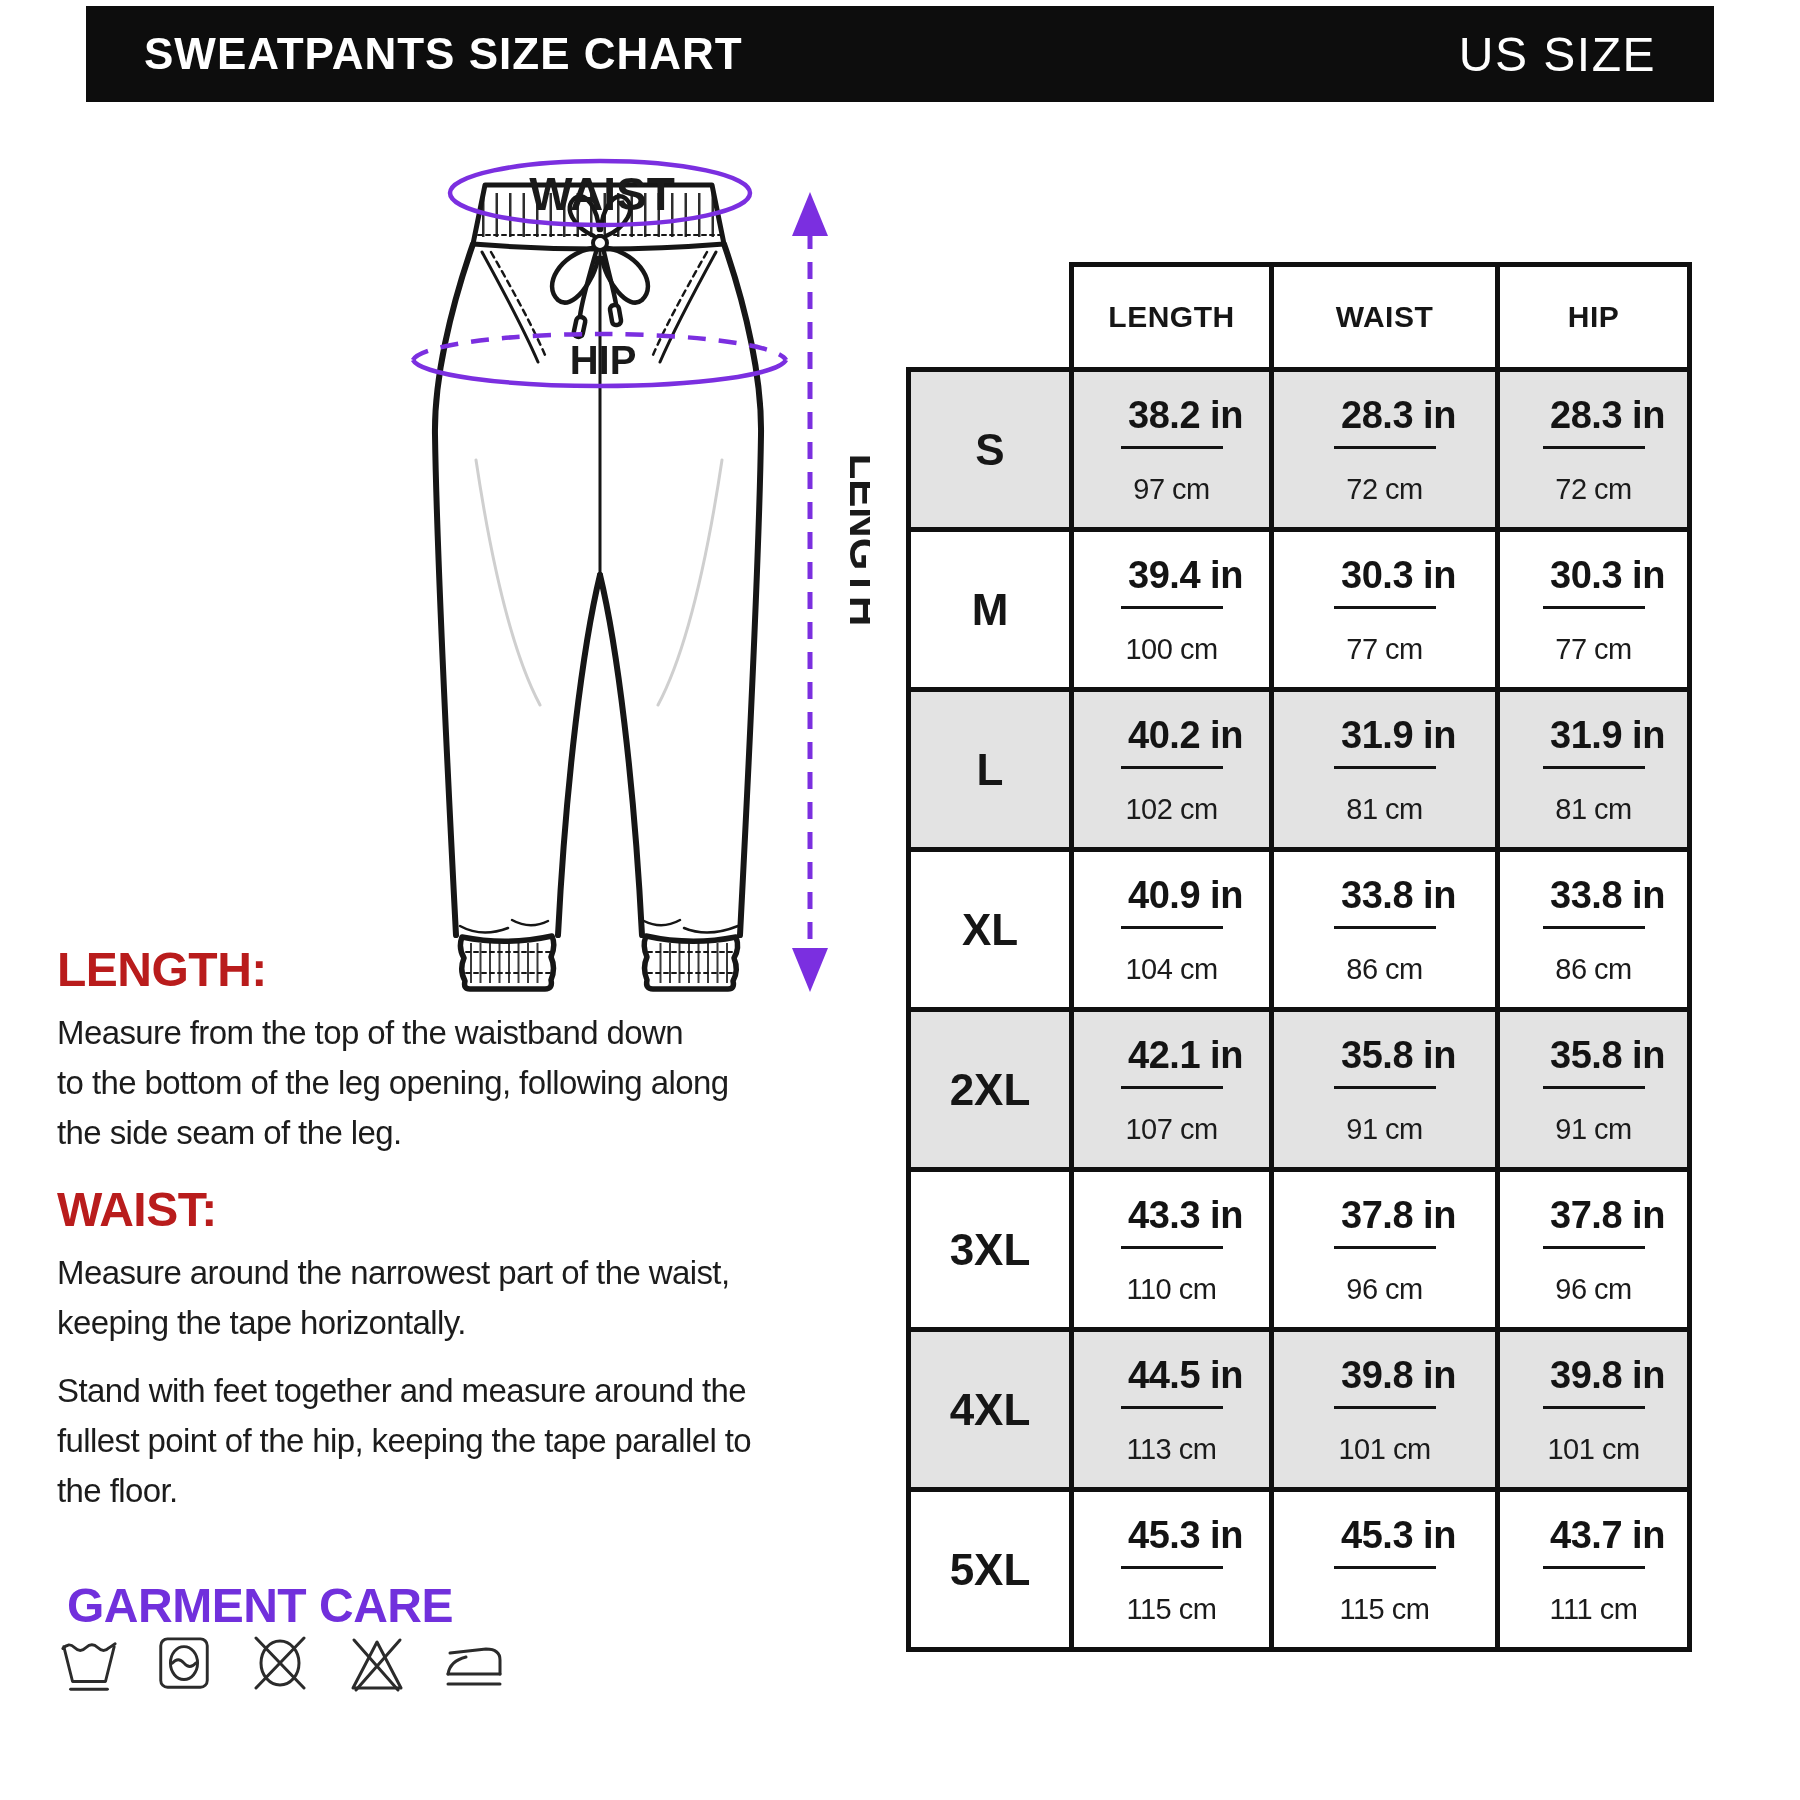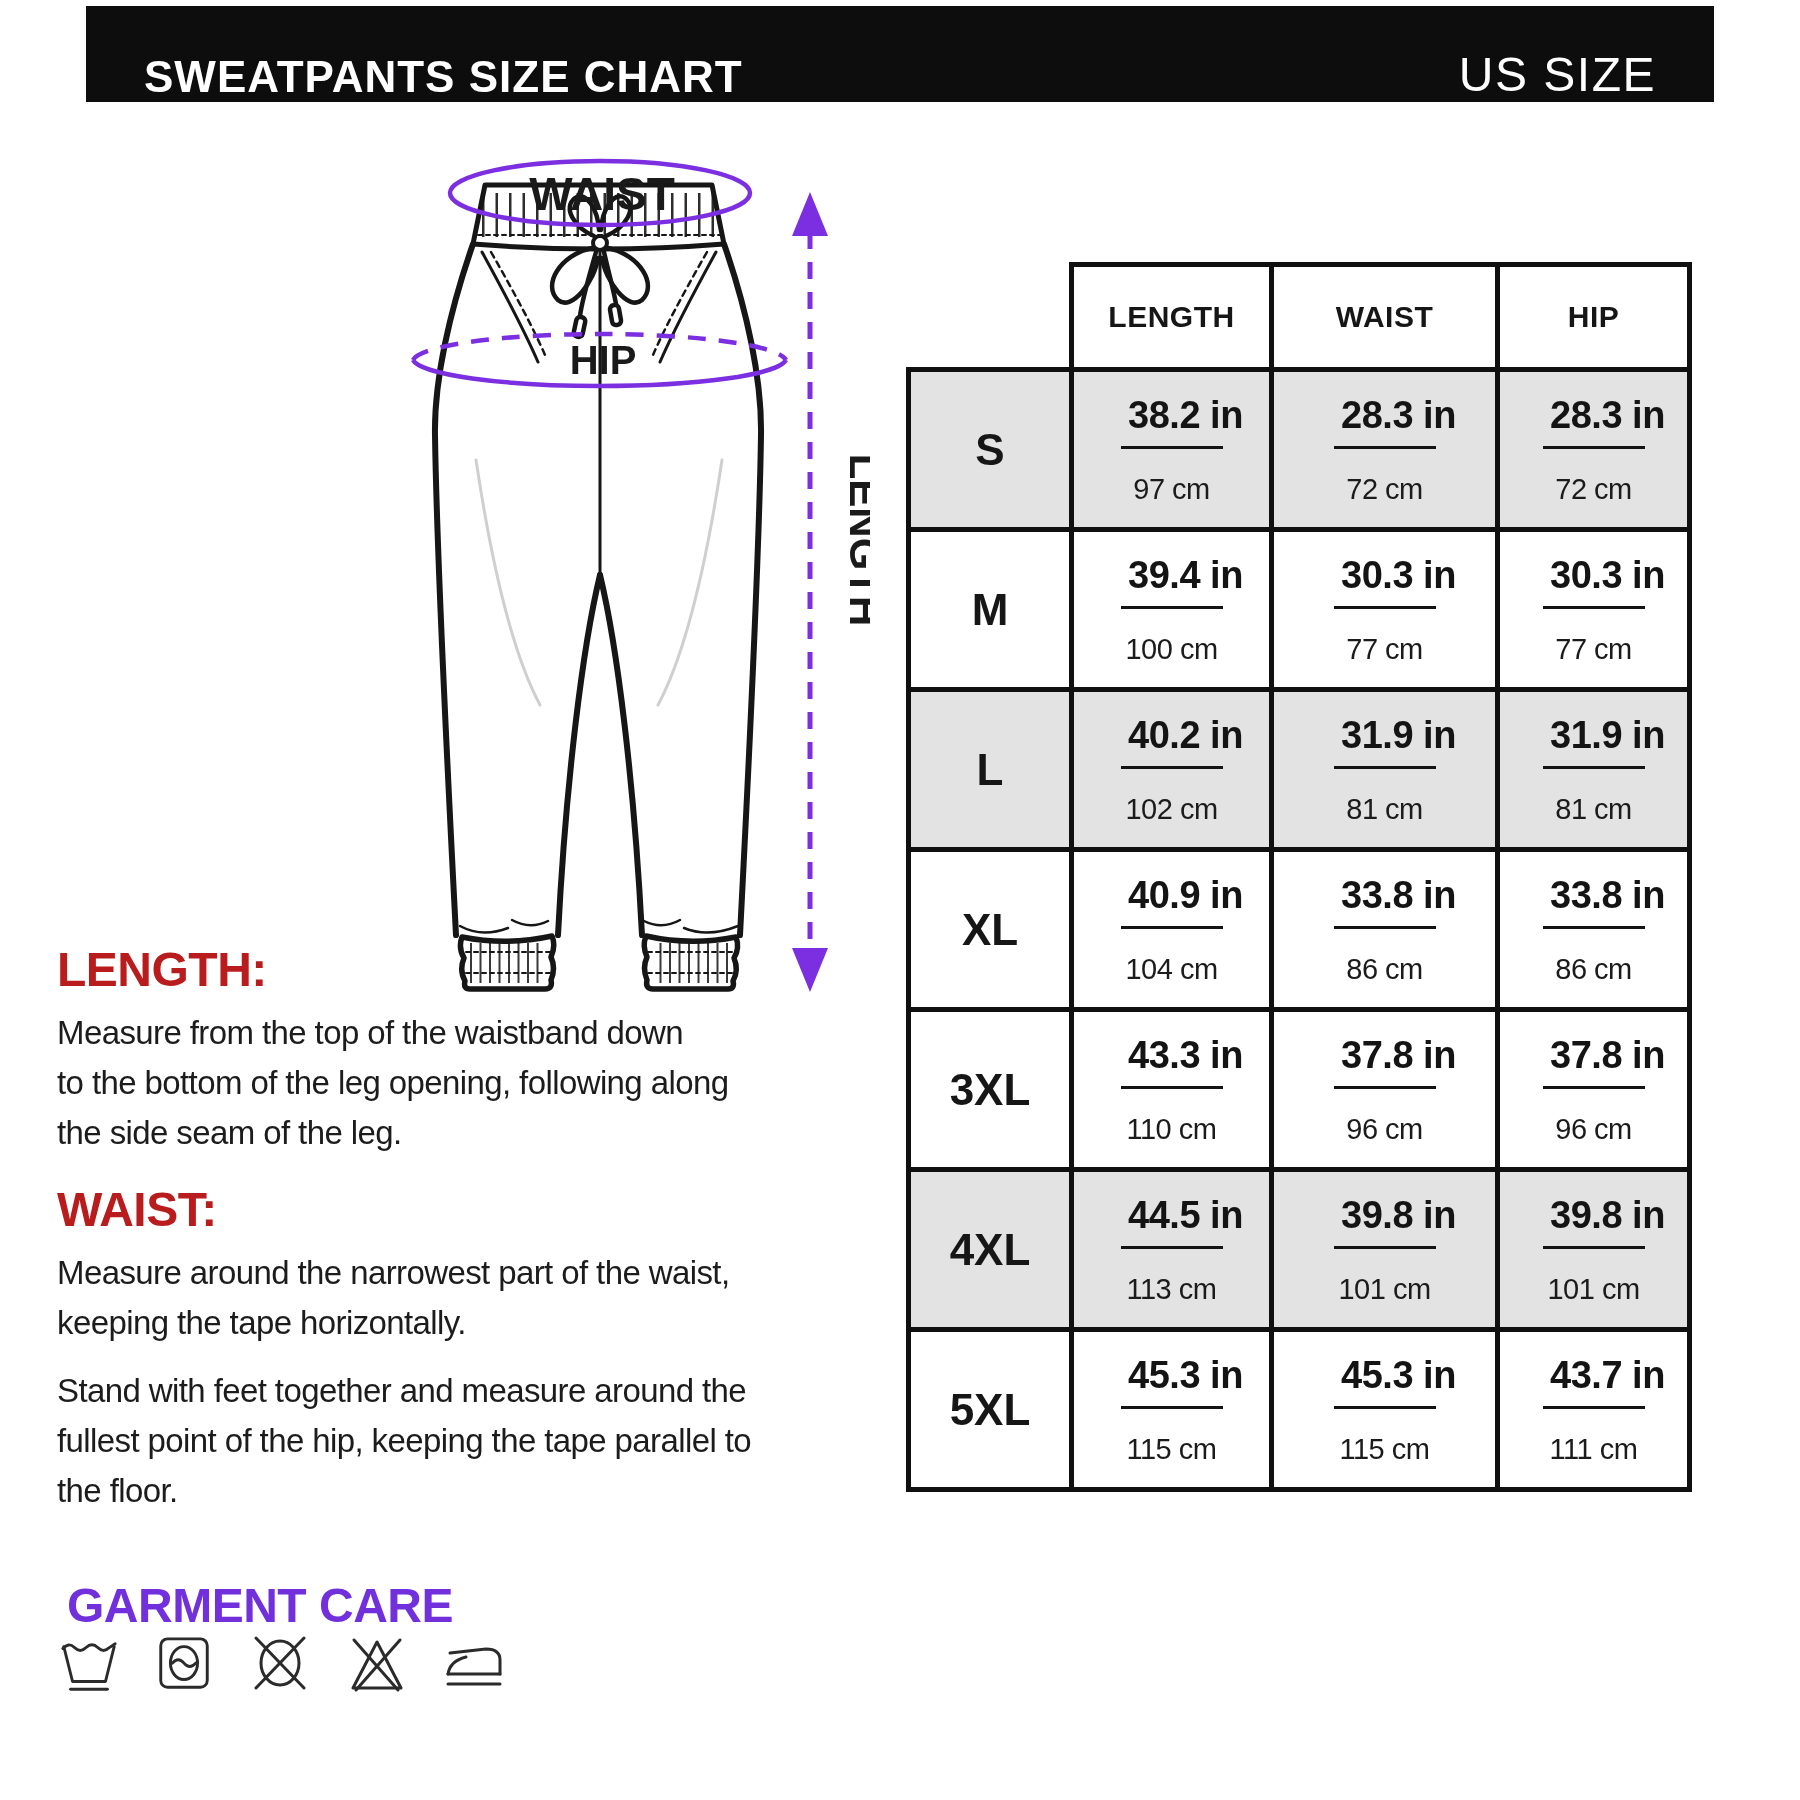--- a/index.html
+++ b/index.html
@@ -1,21 +1,21 @@
 <!DOCTYPE html>
 <html><head>
 <meta charset="utf-8">
 <style>
   html,body{margin:0;padding:0;background:#ffffff;}
   .page{position:relative;width:1800px;height:1800px;background:#fff;overflow:hidden;
         font-family:"Liberation Sans",sans-serif;color:#161616;}
 
   
   .titlebar{position:absolute;left:86px;top:6px;width:1628px;height:96px;background:#0d0d0d;
-            display:flex;align-items:flex-end;justify-content:space-between;
+            display:flex;align-items:center;justify-content:space-between;
             padding:0 58px;box-sizing:border-box;}
   .titlebar .title{color:#fff;font-weight:bold;font-size:44px;letter-spacing:1px;}
   .titlebar .right{font-weight:normal;font-size:48px;letter-spacing:1.5px;}
 
   
   .diagram{position:absolute;left:390px;top:140px;width:480px;height:860px;}
   .diagram svg{display:block;}
   .diagram text{font-family:"Liberation Sans",sans-serif;font-weight:bold;fill:#1a1a1a;}
 
   
@@ -235,20 +235,44 @@
           </td>
       <td>
             <div class="cellv">
               <div class="in">33.8 in</div>
               <div class="sep"></div>
               <div class="cm">86 cm</div>
             </div>
           </td>
     </tr>
 
+    <tr class="data shade">
+      <th class="size">2XL</th>
+      <td>
+            <div class="cellv">
+              <div class="in">42.1 in</div>
+              <div class="sep"></div>
+              <div class="cm">107 cm</div>
+            </div>
+          </td>
+      <td>
+            <div class="cellv">
+              <div class="in">35.8 in</div>
+              <div class="sep"></div>
+              <div class="cm">91 cm</div>
+            </div>
+          </td>
+      <td>
+            <div class="cellv">
+              <div class="in">35.8 in</div>
+              <div class="sep"></div>
+              <div class="cm">91 cm</div>
+            </div>
+          </td>
+    </tr>
 
     <tr class="data">
       <th class="size">3XL</th>
       <td>
             <div class="cellv">
               <div class="in">43.3 in</div>
               <div class="sep"></div>
               <div class="cm">110 cm</div>
             </div>
           </td>

